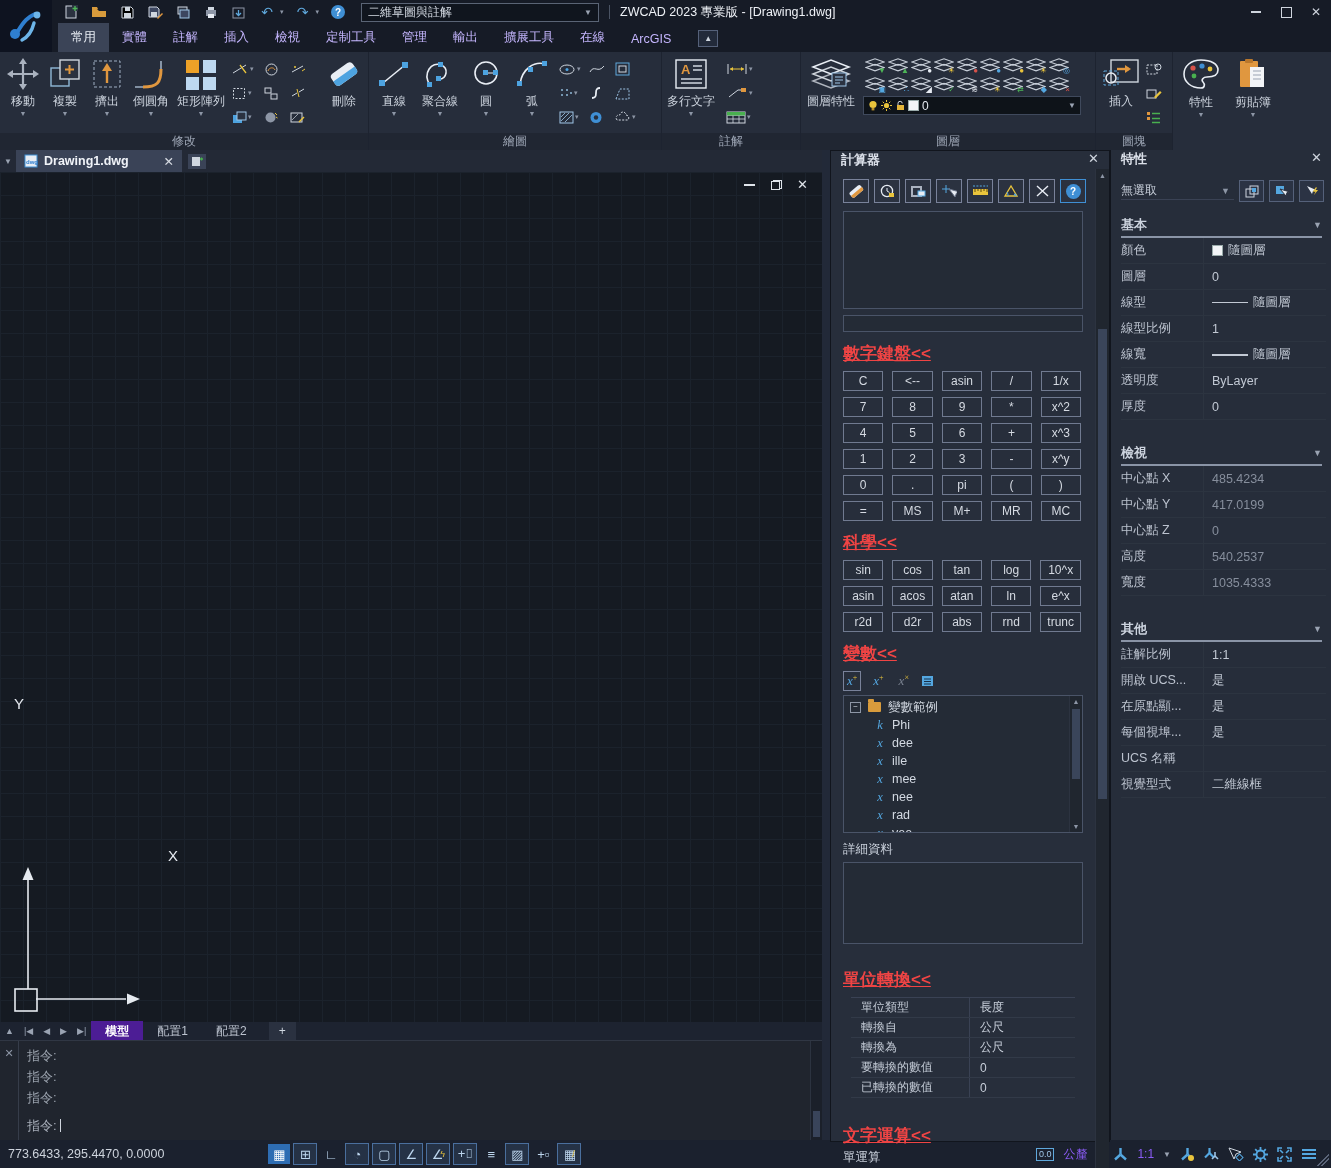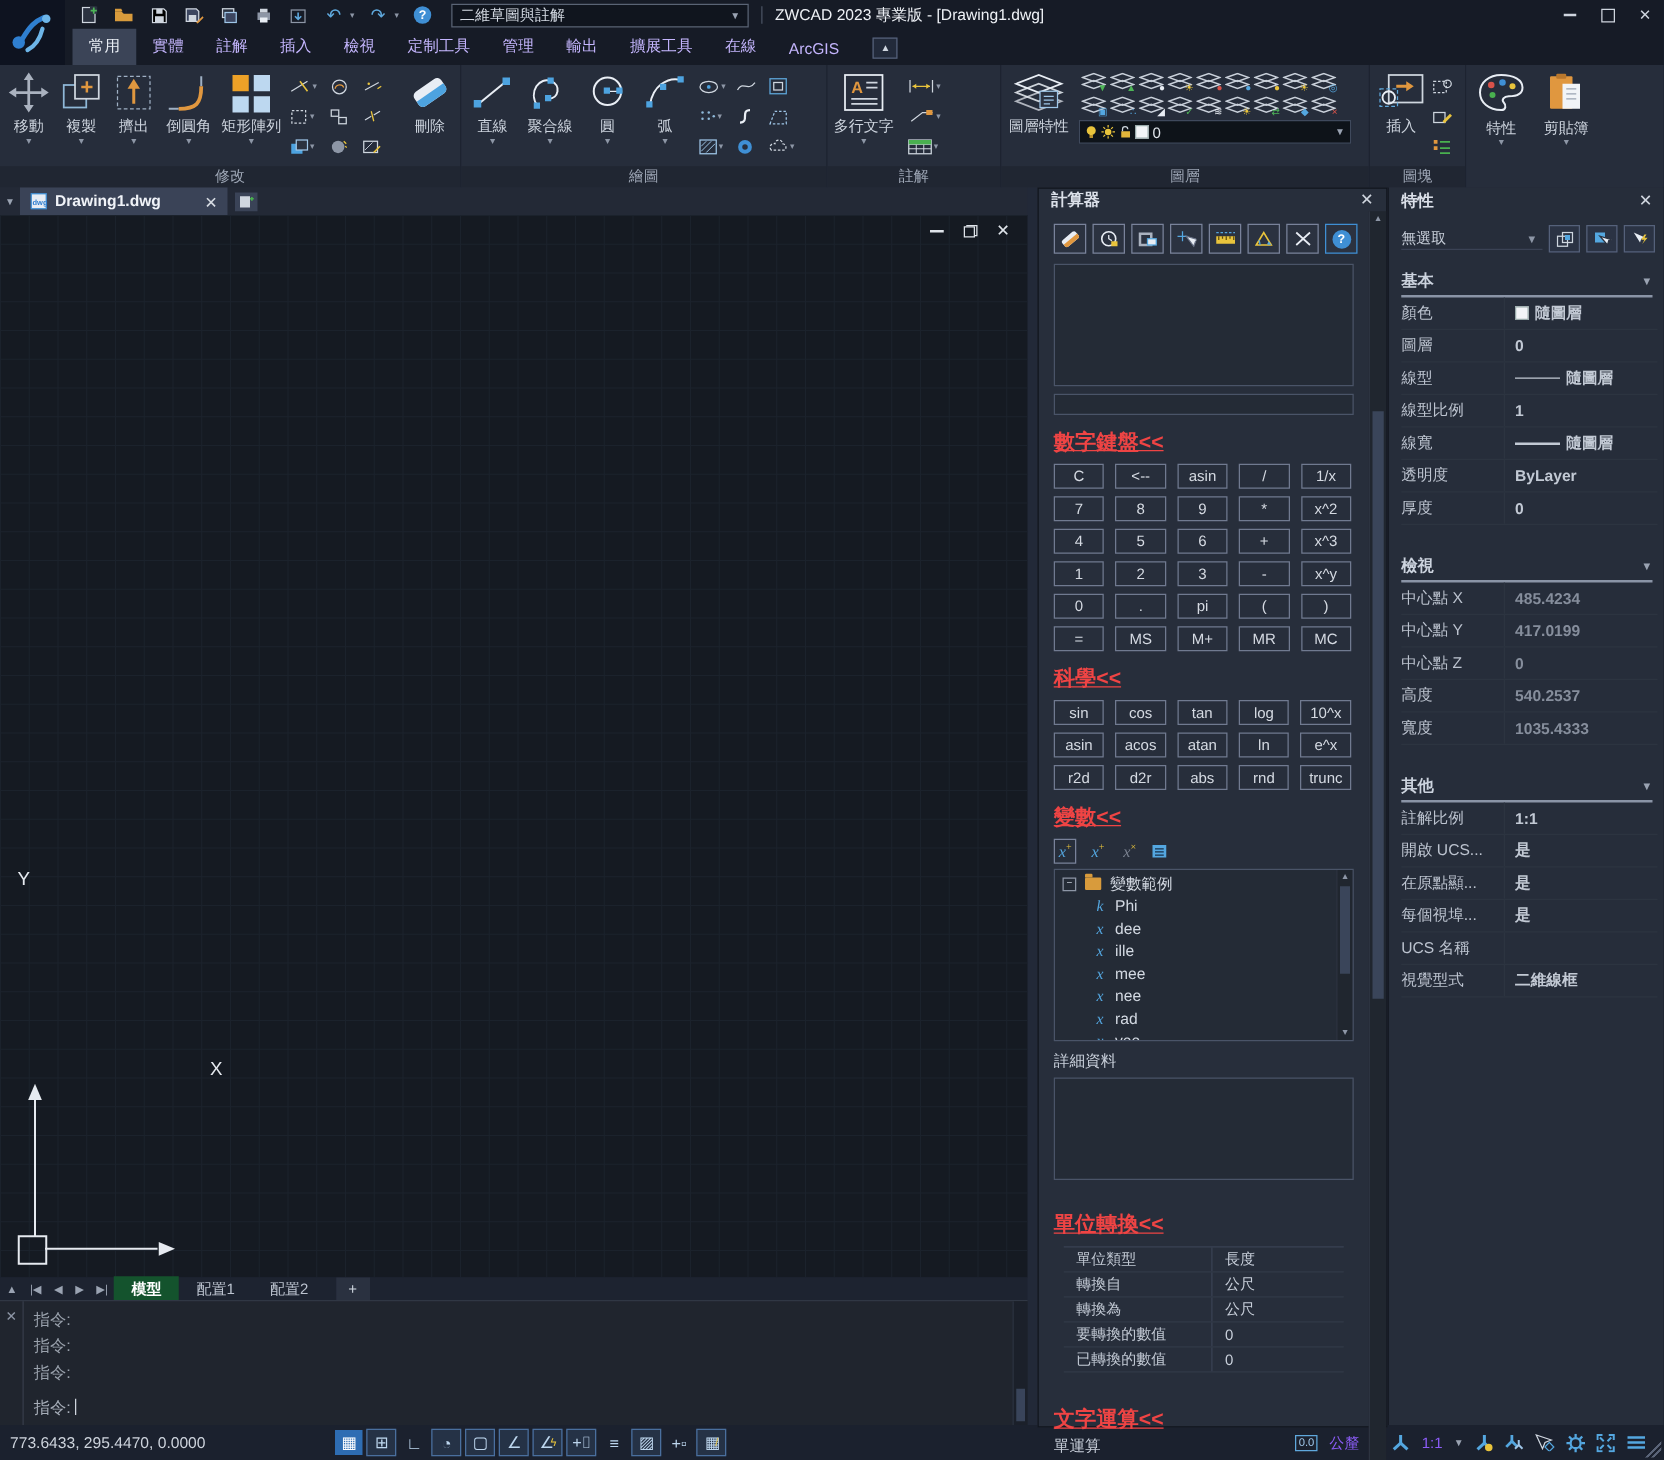--- a/index.html
+++ b/index.html
@@ -59,21 +59,21 @@
     background-image:linear-gradient(#1b222c 1px,transparent 1px),linear-gradient(90deg,#1b222c 1px,transparent 1px);
     background-size:23px 23px;}
   .docctl{position:absolute;top:8px;right:14px;display:flex;gap:16px;align-items:center;}
   .ucswrap{position:absolute;left:6px;bottom:8px;}
   .axis-y-label{position:absolute;left:14px;bottom:310px;color:#e6eaf0;font-size:15px;}
   .axis-x-label{position:absolute;left:168px;bottom:158px;color:#e6eaf0;font-size:15px;}
   
   .ltabs{position:absolute;top:1022px;left:0;width:822px;height:18px;background:#1d2330;display:flex;align-items:center;font-size:12px;}
   .lnav{color:#9aa3b2;font-size:9px;padding:0 5px;}
   .ltab{padding:2px 14px;color:#bcc3cf;}
-  .ltab.active{background:#14532d;color:#fff;font-weight:bold;}
+  .ltab.active{background:#4c1d95;color:#fff;font-weight:bold;}
   .ltab-add{margin-left:8px;padding:2px 10px;background:#2a3140;color:#cfd6df;}
   
   .command{position:absolute;top:1040px;left:0;width:822px;height:100px;background:#20252e;border-top:1px solid #303744;display:flex;}
   .cmd-gutter{width:18px;border-right:1px solid #363d4a;display:flex;justify-content:center;padding-top:6px;color:#8d96a6;}
   .cmd-body{flex:1;padding:4px 8px;display:flex;flex-direction:column;font-size:13px;color:#99a1ac;}
   .cmd-hist{line-height:21px;}
   .cmd-prompt{margin-top:auto;line-height:22px;color:#a6adb8;}
   .cursor{display:inline-block;width:1px;height:13px;background:#cfd5de;margin-left:3px;vertical-align:-2px;}
   .cmd-scroll{width:11px;background:#1b202a;border-left:1px solid #2c3340;position:relative;}
   .cmd-scroll .thumb{position:absolute;left:2px;right:2px;bottom:4px;height:26px;background:#39445a;}
@@ -84,21 +84,21 @@
   .sicon{width:22px;height:20px;display:flex;align-items:center;justify-content:center;color:#bdd6ee;font-size:13px;}
   .sicon.on{border:1px solid #4a6f9e;background:#253246;}
   .sicon.hl{background:#2e6db3;color:#fff;}
   .rgroup{margin-left:auto;display:flex;align-items:center;gap:9px;padding-right:6px;}
   .rgroup .txt{color:#8b5cf6;}
   .ubox{border:1px solid #5fa8dc;color:#9fc6e8;font-size:9px;padding:0 2px;line-height:11px;}
   .scar{color:#9aa3b2;font-size:8px;}
   .grip{position:absolute;right:2px;bottom:2px;width:16px;height:16px;
     background:linear-gradient(135deg,transparent 60%,#5a6478 60%,#5a6478 66%,transparent 66%,transparent 75%,#5a6478 75%,#5a6478 81%,transparent 81%);}
   
-  .panelhead{height:22px;display:flex;align-items:center;padding:0 10px;color:#dbe0e9;font-size:13px;font-weight:bold;}
+  .panelhead{height:22px;display:flex;padding:0 10px;color:#dbe0e9;font-size:13px;font-weight:bold;}
   .panelhead .x{margin-left:auto;color:#cfd5de;font-weight:normal;font-size:13px;}
   .sectionT{font-weight:bold;color:#ef4444;font-size:17px;margin:10px 0 6px 0;text-decoration:underline;}
   
   .calc{position:absolute;top:150px;left:830px;width:278px;height:990px;background:#272e3b;border:1px solid #11151d;display:flex;flex-direction:column;}
   .calc-main{flex:1;display:flex;}
   .calc-content{flex:1;padding:4px 6px 0 12px;overflow:hidden;}
   .calc-scroll{width:13px;background:#20No;background:#20262f;border-left:1px solid #2c3340;position:relative;}
   .calc-scroll .up,.calc-scroll .dn{position:absolute;left:0;right:0;height:12px;display:flex;align-items:center;justify-content:center;color:#8d96a6;font-size:7px;}
   .calc-scroll .up{top:0}.calc-scroll .dn{bottom:0}
   .calc-scroll .thumb{position:absolute;left:2px;right:2px;top:160px;height:470px;background:#3a455a;}
@@ -138,21 +138,21 @@
   .psel{display:flex;align-items:center;margin:8px 8px 0 10px;gap:5px;}
   .pselbox{flex:1;height:17px;display:flex;align-items:center;color:#c6cdd8;border-bottom:1px solid #3a4254;}
   .pselbox .car{margin-left:auto;color:#8d96a6;font-size:9px;padding-right:4px;}
   .pselbtn{width:23px;height:20px;border:1px solid #55617a;background:#2b3344;display:flex;align-items:center;justify-content:center;}
   .psec{margin:14px 10px 0 10px;display:flex;align-items:center;border-bottom:2px solid #8a94a6;padding-bottom:2px;}
   .psec .t{font-weight:bold;color:#ccd3de;font-size:13px;}
   .psec .car{margin-left:auto;color:#9aa3b2;font-size:9px;}
   .prows{margin:0 6px 0 10px;}
   .prow{display:grid;grid-template-columns:82px 1fr;height:25px;align-items:center;border-bottom:1px solid #2c3440;}
   .prow .pl{color:#bcc3cf;font-size:12.5px;white-space:nowrap;overflow:hidden;}
-  .prow .pv{border-left:1px solid #2c3440;height:100%;display:flex;align-items:center;padding-left:8px;color:#c2c9d4;font-size:12.5px;gap:5px;font-weight:bold;}
+  .prow .pv{border-left:1px solid #2c3440;height:100%;display:flex;align-items:center;padding-left:8px;color:#c2c9d4;font-size:12.5px;gap:5px;}
   .prow .pv.dim{color:#868e9c;}
   .linethin{width:36px;height:1px;background:#c2c9d4;}
   .linethick{width:36px;height:2px;background:#c2c9d4;}
 </style>
 </head>
 <body>
 
 <div id="app">
 
   <div class="titlebar">

